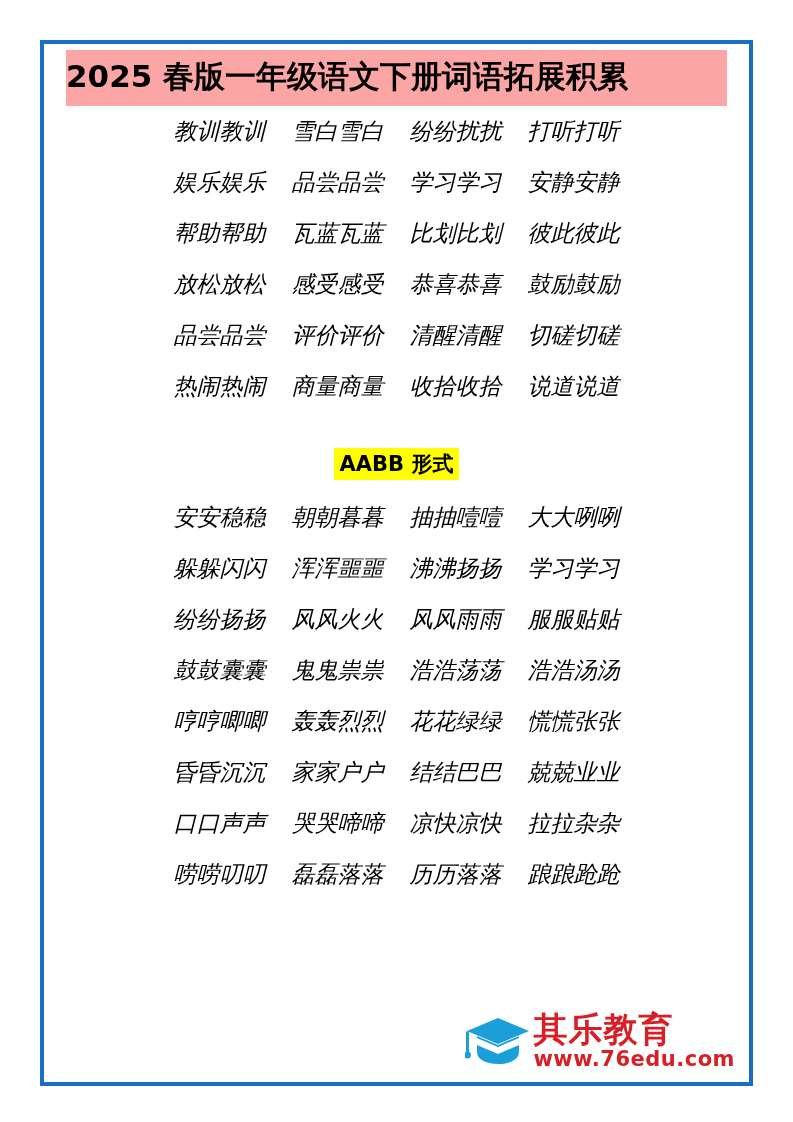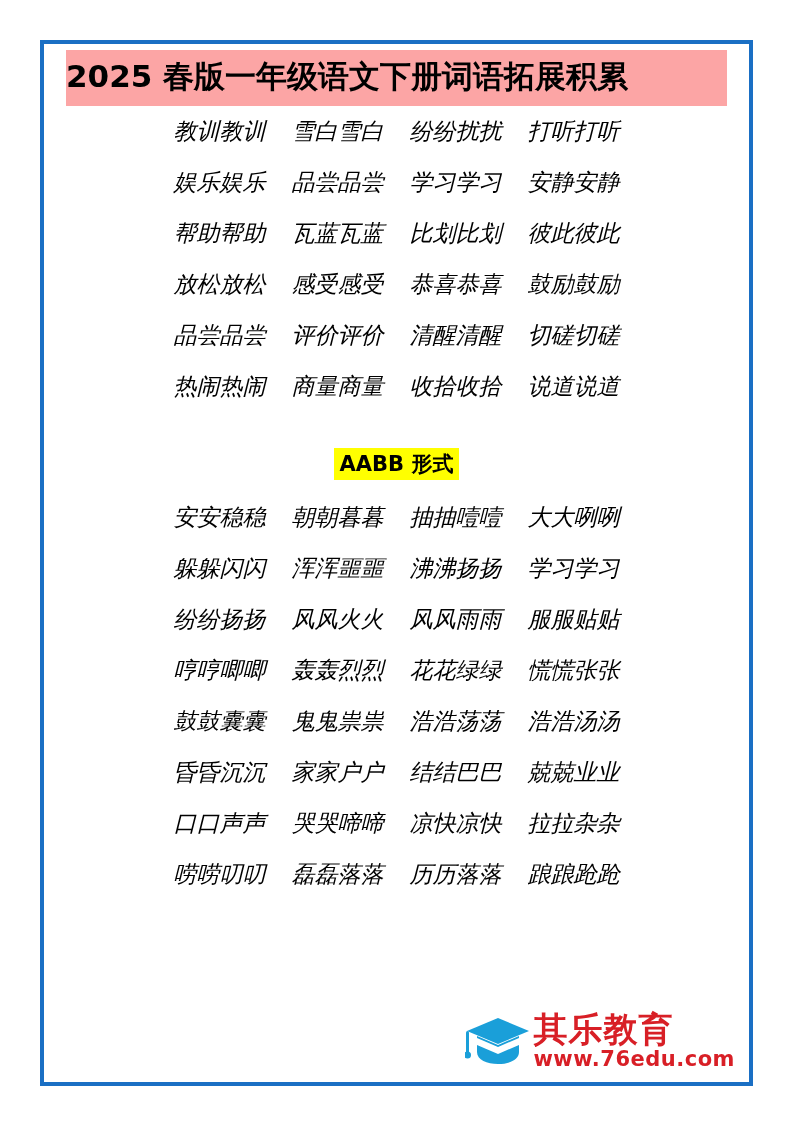--- a/index.html
+++ b/index.html
@@ -183,30 +183,30 @@
         <span class="word-cell">沸沸扬扬</span>
         <span class="word-cell">学习学习</span>
       </div>
       <div class="word-row">
         <span class="word-cell">纷纷扬扬</span>
         <span class="word-cell">风风火火</span>
         <span class="word-cell">风风雨雨</span>
         <span class="word-cell">服服贴贴</span>
       </div>
       <div class="word-row">
+        <span class="word-cell">鼓鼓囊囊</span>
+        <span class="word-cell">鬼鬼祟祟</span>
+        <span class="word-cell">浩浩荡荡</span>
+        <span class="word-cell">浩浩汤汤</span>
+      </div>
+      <div class="word-row">
         <span class="word-cell">哼哼唧唧</span>
         <span class="word-cell">轰轰烈烈</span>
         <span class="word-cell">花花绿绿</span>
         <span class="word-cell">慌慌张张</span>
-      </div>
-      <div class="word-row">
-        <span class="word-cell">鼓鼓囊囊</span>
-        <span class="word-cell">鬼鬼祟祟</span>
-        <span class="word-cell">浩浩荡荡</span>
-        <span class="word-cell">浩浩汤汤</span>
       </div>
       <div class="word-row">
         <span class="word-cell">昏昏沉沉</span>
         <span class="word-cell">家家户户</span>
         <span class="word-cell">结结巴巴</span>
         <span class="word-cell">兢兢业业</span>
       </div>
       <div class="word-row">
         <span class="word-cell">口口声声</span>
         <span class="word-cell">哭哭啼啼</span>

